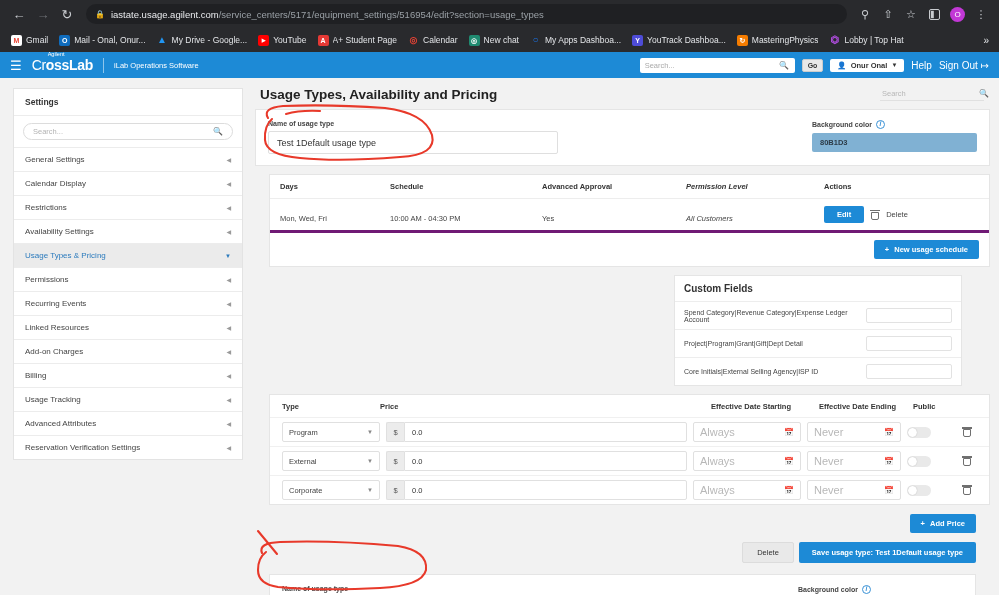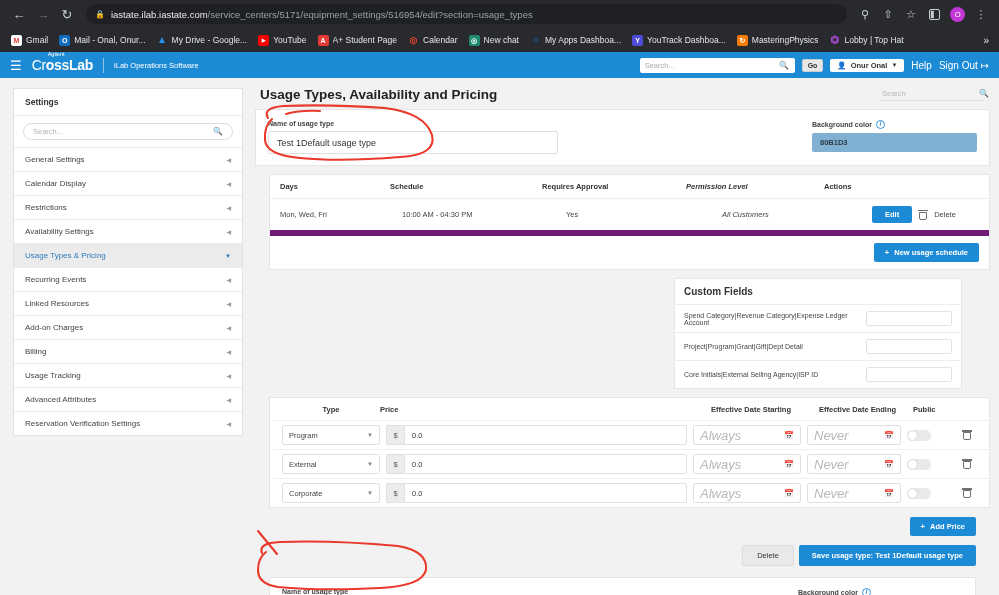--- a/index.html
+++ b/index.html
@@ -169,25 +169,25 @@
     height: 19px; background: #80B1D3; border-radius: 2px;
     display: flex; align-items: center; padding: 0 8px;
     font-size: 7.5px; color: #2b3a46; font-weight: bold; cursor: pointer;
   }
 
   
   .sched-card {
     background: #fff; border: 1px solid #e5e5e5; margin: 0 0 8px 14px;
   }
   .sched-head, .sched-row {
-    display: flex; align-items: center; padding: 7px 10px;
+    display: flex; align-items: flex-end; padding: 7px 10px;
   }
   .sched-head { border-bottom: 1px solid #ededed; }
   .sched-head div { font-size: 7.5px; font-weight: bold; color: #333; }
-  .sched-row { border-bottom: 6px solid #701a75; gap: 12px; }
+  .sched-row { border-bottom: 3px solid #701a75; }
   .sched-row div { font-size: 7.5px; color: #444; }
   .c-days { width: 110px; } .c-sched { width: 152px; }
   .c-appr { width: 144px; } .c-perm { width: 138px; font-style: italic; } .c-act { flex: 1; }
   .c-act { display: flex; align-items: center; gap: 7px; }
   .btn-edit {
     background: #1d8ad6; color: #fff; border: 0; border-radius: 2px;
     font-size: 7.5px; font-weight: bold; padding: 4px 13px; cursor: pointer;
     font-family: inherit;
   }
   .trash {
@@ -233,21 +233,21 @@
   
   .price-card {
     background: #fff; border: 1px solid #e5e5e5; margin: 0 0 0 14px;
   }
   .pr-head { display: flex; align-items: center; padding: 7px 12px 6px; }
   .pr-head div { font-size: 7.5px; font-weight: bold; color: #333; }
   .pr-row {
     display: flex; align-items: center; padding: 4px 12px; gap: 6px;
     border-top: 1px solid #f0f0f0;
   }
-  .p-type { width: 98px; text-align: center; } .p-price { flex: 1; }
+  .p-type { width: 98px; } .p-price { flex: 1; }
   .p-start { width: 108px; } .p-end { width: 94px; }
   .p-pub { width: 44px; } .p-del { width: 20px; }
   .sel-box {
     width: 98px; height: 20px; border: 1px solid #e0e0e0; border-radius: 2px;
     display: flex; align-items: center; padding: 0 6px; font-size: 7.5px;
     color: #444; cursor: pointer;
   }
   .sel-box .cv { margin-left: auto; font-size: 6px; color: #888; }
   .price-input-grp { display: flex; flex: 1; }
   .dollar {
@@ -257,22 +257,22 @@
   }
   .price-inp {
     flex: 1; height: 20px; border: 1px solid #e0e0e0; border-radius: 0 2px 2px 0;
     padding: 0 7px; font-size: 7.5px; font-family: inherit; color: #333; outline: 0;
   }
   .date-inp-wrap {
     height: 20px; border: 1px solid #e0e0e0; border-radius: 2px;
     display: flex; align-items: center; padding: 0 6px;
   }
   .date-inp {
-    flex: 1; border: 0; outline: 0; font-size: 13px; font-family: inherit;
-    color: #333; background: transparent; min-width: 0; font-style: italic;
+    flex: 1; border: 0; outline: 0; font-size: 11px; font-family: inherit;
+    color: #333; background: transparent; min-width: 0;
   }
   .date-inp::placeholder { color: #b8b8b8; }
   .cal-ico { font-size: 8px; color: #9a9a9a; }
   .toggle {
     width: 24px; height: 11px; background: #e9e9e9; border-radius: 6px;
     position: relative; cursor: pointer;
   }
   .toggle::after {
     content: ''; position: absolute; top: 1px; left: 1px; width: 9px; height: 9px;
     background: #fff; border-radius: 50%; box-shadow: 0 0 1px rgba(0,0,0,.3);
@@ -304,21 +304,21 @@
 </head>
 <body>
 
 <div class="browser-chrome">
   <div class="toolbar">
     <div class="nav-btn">←</div>
     <div class="nav-btn disabled">→</div>
     <div class="nav-btn">↻</div>
     <div class="omnibox">
       <span class="lock-ico">🔒</span>
-      <span class="url-text"><b>iastate.ilab.iastate.com</b><span>/service_centers/5171/equipment_settings/516954/edit?section=usage_types</span></span>
+      <span class="url-text"><b>iastate.usage.agilent.com</b><span>/service_centers/5171/equipment_settings/516954/edit?section=usage_types</span></span>
     </div>
     <div class="tb-icons">
       <div class="tb-ico">⚲</div>
       <div class="tb-ico">⇧</div>
       <div class="tb-ico">☆</div>
       <div class="tb-ico panel-ico">
         <svg width="11" height="11" viewBox="0 0 11 11">
             <rect x="0.5" y="0.5" width="10" height="10" rx="1.5" fill="none" stroke="#c9ccd0"></rect>
             <rect x="1.8" y="1.8" width="3" height="7.4" fill="#c9ccd0"></rect>
           </svg>
@@ -426,20 +426,24 @@
         </div>
       <div class="side-item">
           <span>Availability Settings</span>
           <span class="caret">◀</span>
         </div>
       <div class="side-item active">
           <span>Usage Types &amp; Pricing</span>
           <span class="caret">▼</span>
         </div>
       <div class="side-item">
+          <span>Permissions</span>
+          <span class="caret">◀</span>
+        </div>
+      <div class="side-item">
           <span>Recurring Events</span>
           <span class="caret">◀</span>
         </div>
       <div class="side-item">
           <span>Linked Resources</span>
           <span class="caret">◀</span>
         </div>
       <div class="side-item">
           <span>Add-on Charges</span>
           <span class="caret">◀</span>
@@ -486,21 +490,21 @@
           </div>
           <div class="color-box">80B1D3</div>
         </div>
       </div>
     </div>
 
     <div class="sched-card">
       <div class="sched-head">
         <div class="c-days">Days</div>
         <div class="c-sched">Schedule</div>
-        <div class="c-appr">Requires Approval</div>
+        <div class="c-appr">Advanced Approval</div>
         <div class="c-perm">Permission Level</div>
         <div class="c-act">Actions</div>
       </div>
       <div class="sched-row">
         <div class="c-days">Mon, Wed, Fri</div>
         <div class="c-sched">10:00 AM - 04:30 PM</div>
         <div class="c-appr">Yes</div>
         <div class="c-perm">All Customers</div>
         <div class="c-act">
           <button class="btn-edit">Edit</button>

